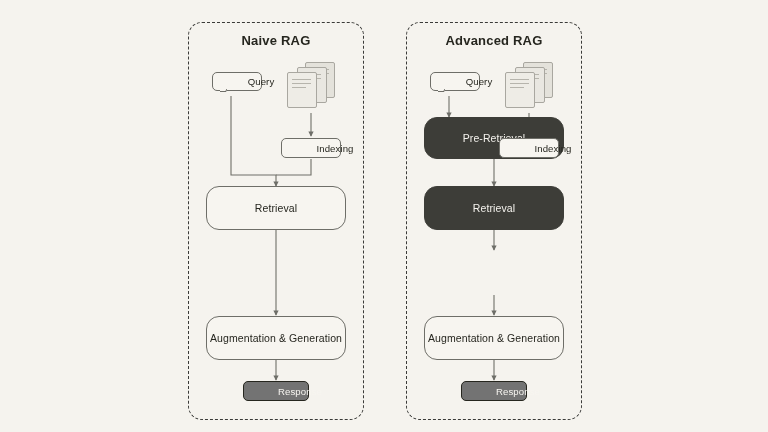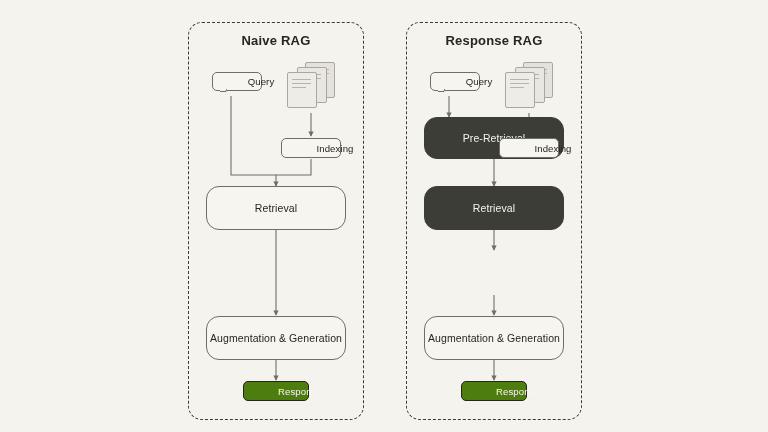--- a/index.html
+++ b/index.html
@@ -68,21 +68,21 @@
     font-size: 9.6px;
     letter-spacing: 0.1px;
     padding-left: 48px;
   }
   .pill.light {
     background: #f7f5f0;
     border: 1.1px solid #6e6e68;
     color: #26261f;
   }
   .pill.dark {
-    background: #4d7c0f;
+    background: #737373;
     border: 1.1px solid #26261f;
     color: #f7f5f0;
   }
   .pill .tail {
     position: absolute;
     left: 7px;
     bottom: -4px;
     width: 7px;
     height: 5px;
     overflow: hidden;
@@ -197,21 +197,21 @@
 
   <div class="node light" style="left:206px; top:316px; width:140px; height:44px;">
     <span>Augmentation &amp; Generation</span>
   </div>
 
   <div class="pill dark" style="left:243px; top:381px; width:66px; height:20px;">
     <span>Response</span>
   </div>
 
   <div class="panel" style="left:406px; top:22px; width:176px; height:398px;"></div>
-  <div class="panel-title" style="left:406px; top:33px; width:176px;">Response RAG</div>
+  <div class="panel-title" style="left:406px; top:33px; width:176px;">Advanced RAG</div>
 
   <div class="pill light" style="left:430px; top:72px; width:40px; height:19px;">
     <span>Query</span>
     <span class="tail"></span>
   </div>
 
   <div class="docs" style="left:503px; top:62px;">
     <div class="sheet s3">
       <div class="line" style="top:6px; width:19px;"></div>
       <div class="line" style="top:10px; width:19px;"></div>

